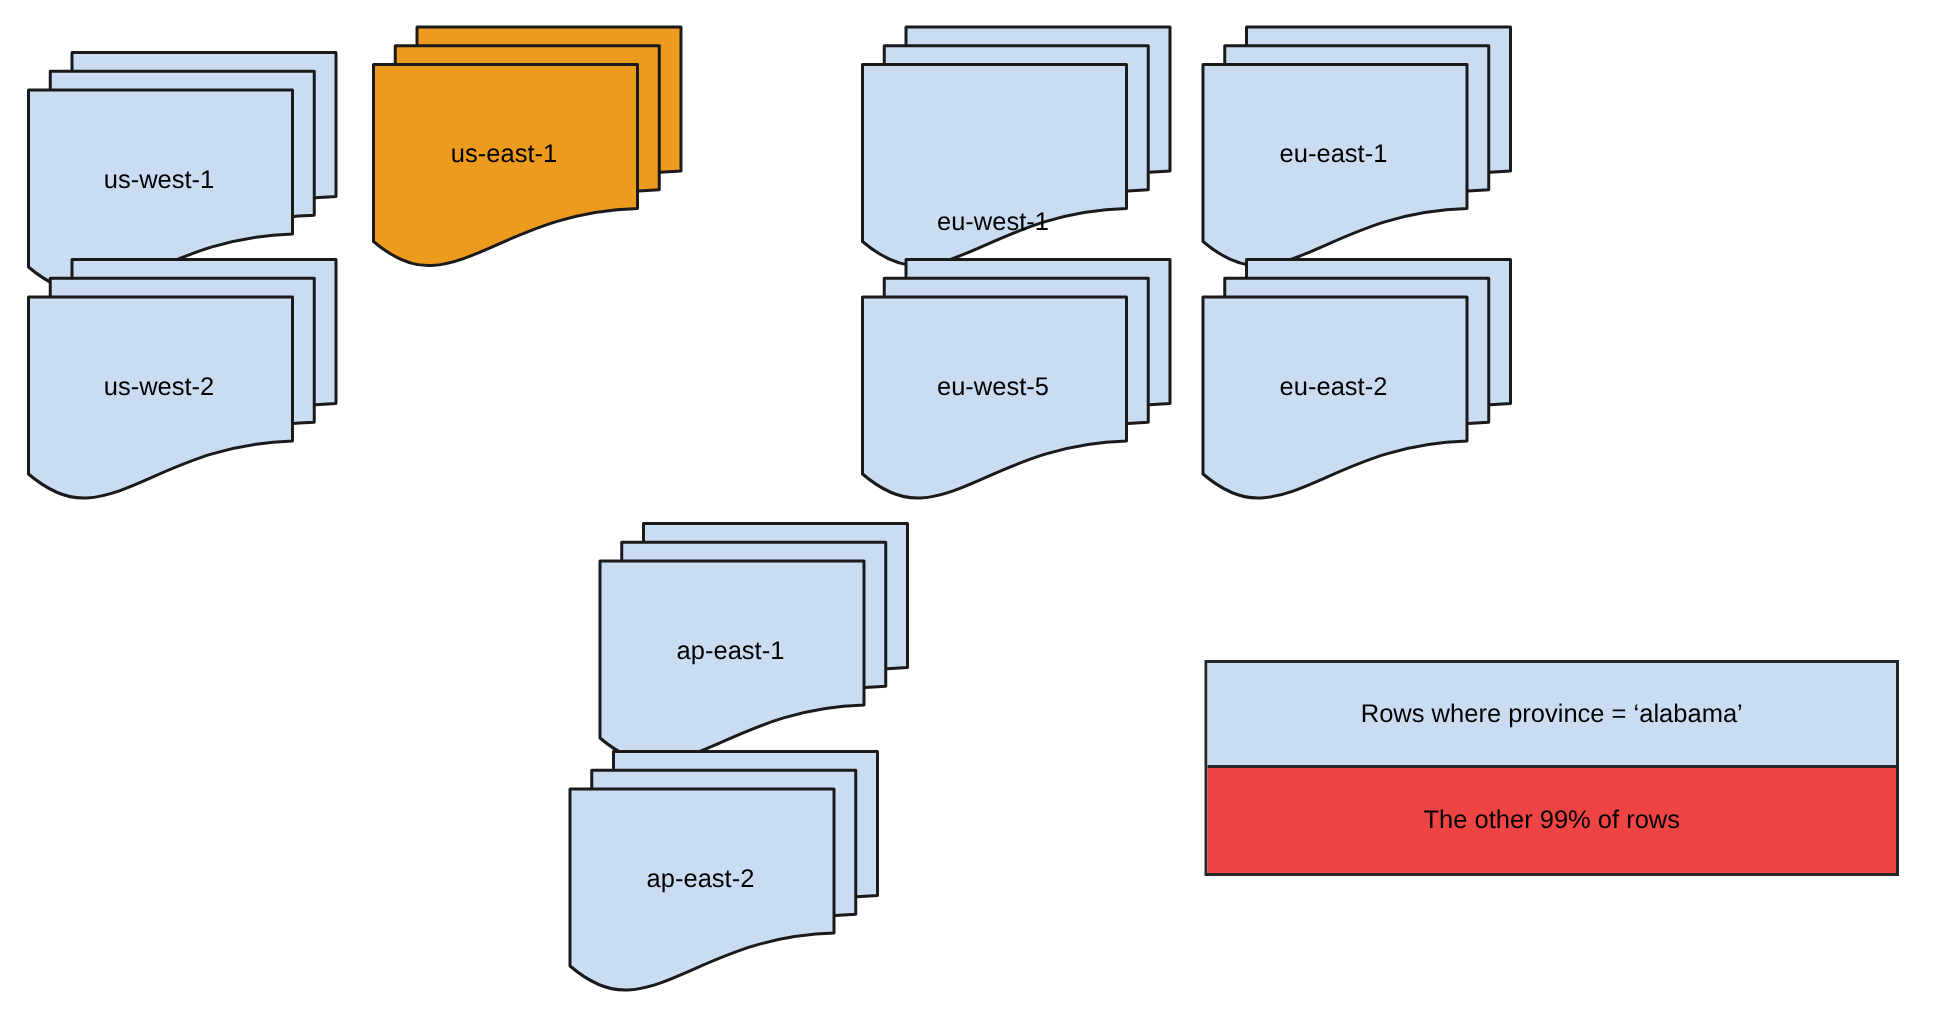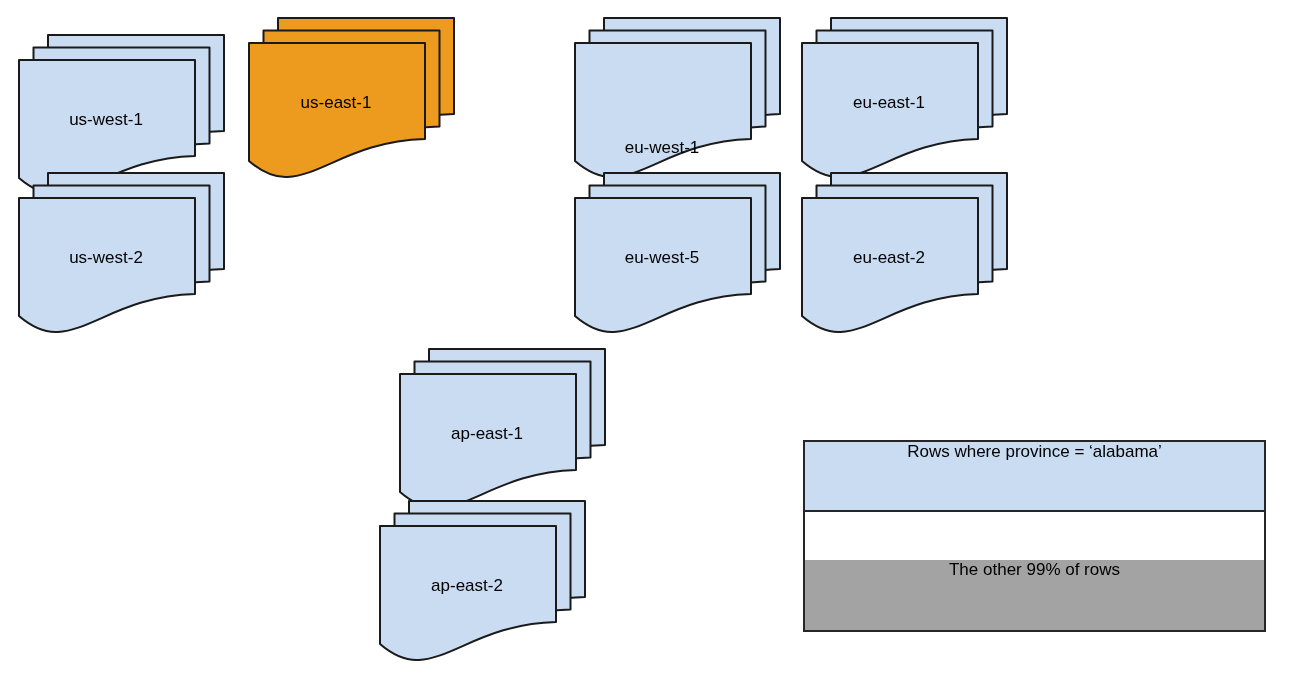--- a/index.html
+++ b/index.html
@@ -47,34 +47,33 @@
     left: 803px;
     top: 440px;
     width: 463px;
     border: 2px solid #262626;
     box-sizing: border-box;
     background: #ffffff;
   }
   .legend-row {
     height: 70px;
     display: flex;
-    align-items: flex-start;
+    align-items: center;
     justify-content: center;
     box-sizing: border-box;
     font-family: "Liberation Sans", sans-serif;
     font-size: 17px;
     color: #000000;
   }
   .legend-row.blue {
     background: #c9dcf2;
     border-bottom: 2px solid #262626;
   }
   .legend-row.orange {
-    background: #a3a3a3;
-    margin-top: 48px;
+    background: #ef4444;
   }
 </style>
 </head>
 <body>
 
 <div id="canvas">
 
   <div class="stack" style="left: 18px; top: 34px; width: 205px; height: 163px;">
       <svg width="207" height="165">
         <path d="M 0 0 L 176 0 L 176 96 C 105.6 98, 73.92 132, 38.72 134 C 21.119999999999997 135, 7.04 124, 0 118 Z" transform="translate(30,1)" fill="#c9dcf2" stroke="#1a1a1a" stroke-width="2" stroke-linejoin="round"></path>

